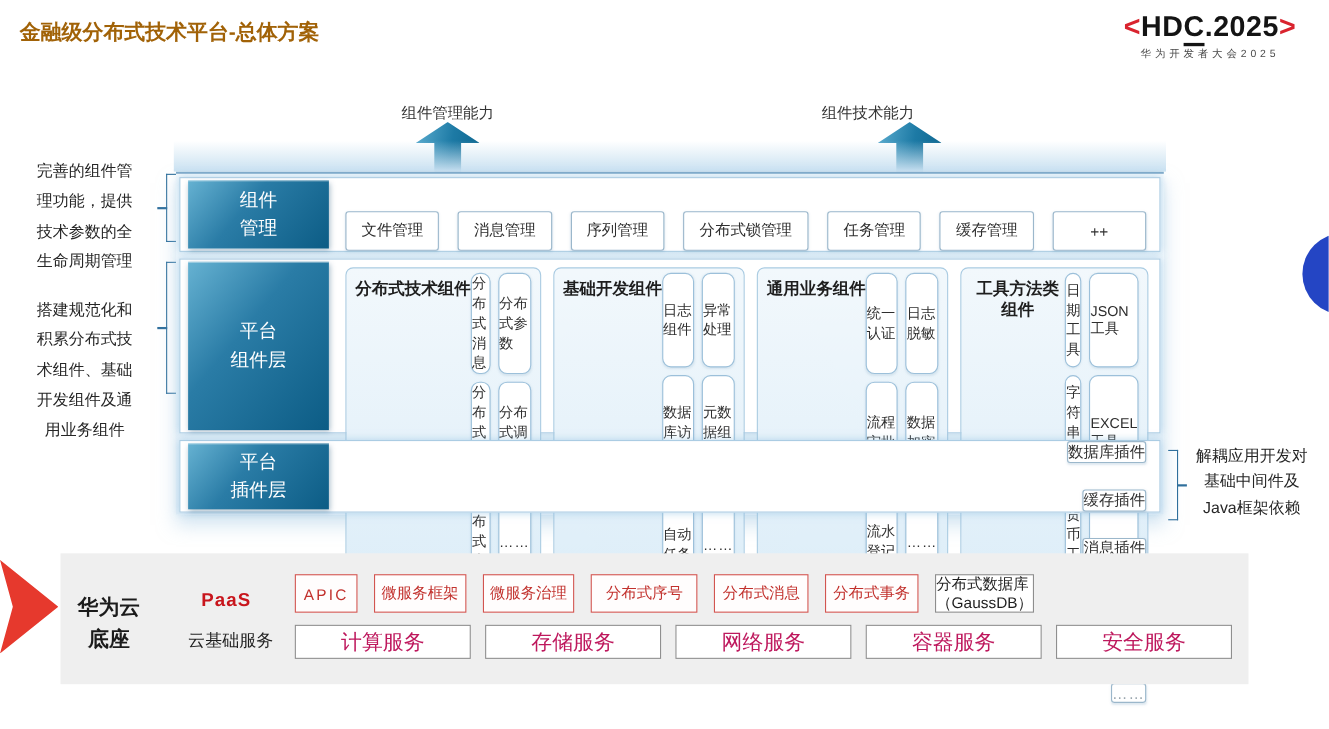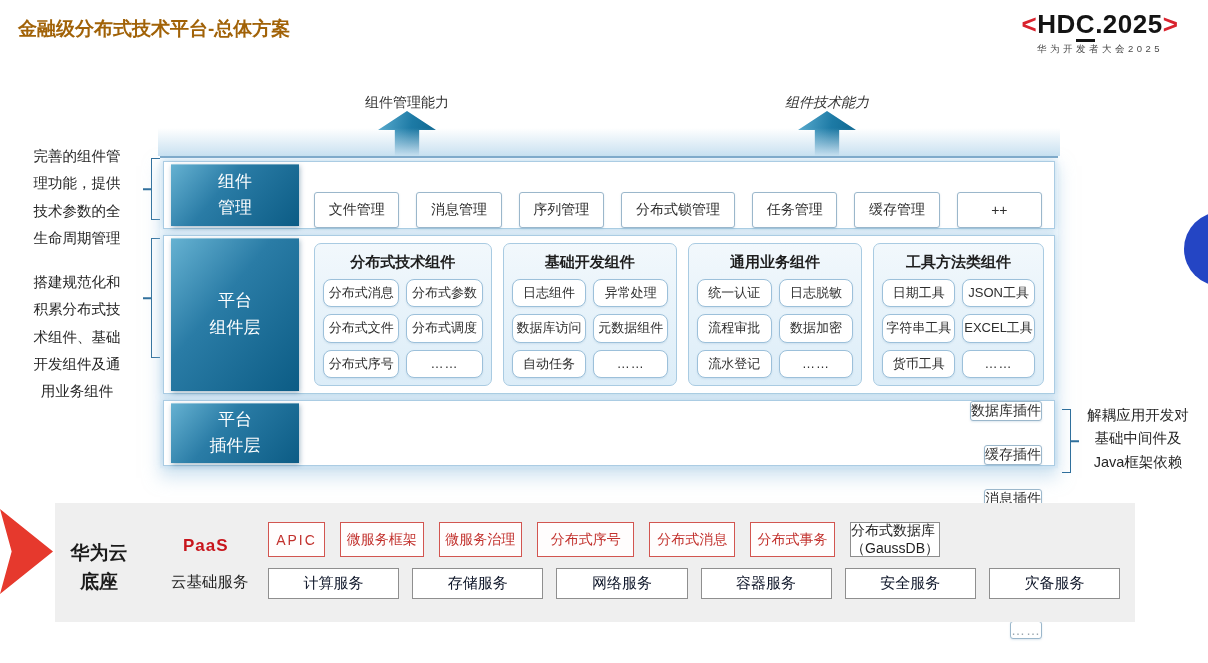--- a/index.html
+++ b/index.html
@@ -47,21 +47,21 @@
          box-shadow:0 1px 2px rgba(120,160,190,.25);}
   .row1 .items-flex .sq-box:nth-child(4){flex:1.35;}
   .row3 .items-flex{gap:24px;flex-direction:column;}
   .row3 .sq-box{height:36px;}
   .muted{color:#9aa6ae;letter-spacing:1px;}
 
   
   .groups{position:absolute;left:150px;right:10px;top:7px;bottom:7px;
           display:grid;grid-template-columns:1.02fr 1fr 1fr .98fr;gap:11px;}
   .group{background:linear-gradient(180deg,#f2f8fc 0%,#dcedf8 100%);border:1px solid #a9cbe2;
-         border-radius:7px;padding:4px 8px 7px;display:flex;flex-direction:column;}
+         border-radius:7px;padding:4px 8px 7px;display:flex;flex-direction:row;}
   .group-title{text-align:center;font-weight:700;font-size:15px;color:#1e1e1e;padding:5px 0 7px;}
   .group-grid{flex:1;display:grid;grid-template-columns:1fr 1fr;gap:7px;}
   .chip{background:#fff;border:1px solid #9cc0da;border-radius:8px;display:flex;align-items:center;
         justify-content:center;font-size:13px;color:#2e2e2e;box-shadow:0 1px 2px rgba(120,160,190,.2);}
 
   
   .note{position:absolute;font-size:14.5px;line-height:1.88;color:#262626;}
   .note-l{left:24px;width:106px;text-align:center;}
   .n1{top:143px;} .n2{top:269px;}
   .note-r{left:1068px;top:404px;width:140px;text-align:center;line-height:1.62;}
@@ -92,37 +92,37 @@
         display:flex;align-items:center;justify-content:center;}
   .paas-row .red-box:nth-child(1){width:64px;letter-spacing:2px;}
   .paas-row .red-box:nth-child(2){width:95px;}
   .paas-row .red-box:nth-child(3){width:95px;}
   .paas-row .red-box:nth-child(4){width:111px;}
   .paas-row .red-box:nth-child(5){width:97px;}
   .paas-row .red-box:nth-child(6){width:97px;}
   .db-box{flex:1;border:1.5px solid #8d8d8d;background:#fff;color:#1f1f1f;font-size:14px;
         display:flex;align-items:center;justify-content:center;}
   .iaas-row{position:absolute;left:268px;top:568px;width:852px;height:31px;display:flex;gap:13px;}
-  .gray-box{flex:1;border:1px solid #8f8f8f;background:#fff;color:#0f172a;font-size:15px;
+  .gray-box{flex:1;border:1px solid #8f8f8f;background:#fff;color:#be185d;font-size:19px;
         display:flex;align-items:center;justify-content:center;}
 </style>
 </head>
 <body>
 
 <div class="canvas">
 
   <div class="page-title">金融级分布式技术平台-总体方案</div>
 
   <div class="logo">
     <div class="logo-main"><span class="brk">&lt;</span><span>HD</span><span class="uc">C</span><span>.2025</span><span class="brk">&gt;</span></div>
     <div class="logo-sub">华为开发者大会2025</div>
   </div>
 
   <div class="arrow-label" style="left:407px;">组件管理能力</div>
-  <div class="arrow-label" style="left:827px;font-style:italic;">组件技术能力</div>
+  <div class="arrow-label" style="left:789px;">组件技术能力</div>
   <div class="up-arrow" style="left:378px;"></div>
   <div class="up-arrow" style="left:798px;"></div>
 
   <div class="note note-l n1 pre">完善的组件管
 理功能，提供
 技术参数的全
 生命周期管理</div>
   <div class="note note-l n2 pre">搭建规范化和
 积累分布式技
 术组件、基础
@@ -241,16 +241,15 @@
     <div class="red-box">分布式事务</div>
     <div class="db-box">分布式数据库（GaussDB）</div>
   </div>
 
   <div class="iaas-row">
     <div class="gray-box">计算服务</div>
     <div class="gray-box">存储服务</div>
     <div class="gray-box">网络服务</div>
     <div class="gray-box">容器服务</div>
     <div class="gray-box">安全服务</div>
-    <div class="gray-box">灾备服务</div>
   </div>
 
 </div>
 
 </body></html>

